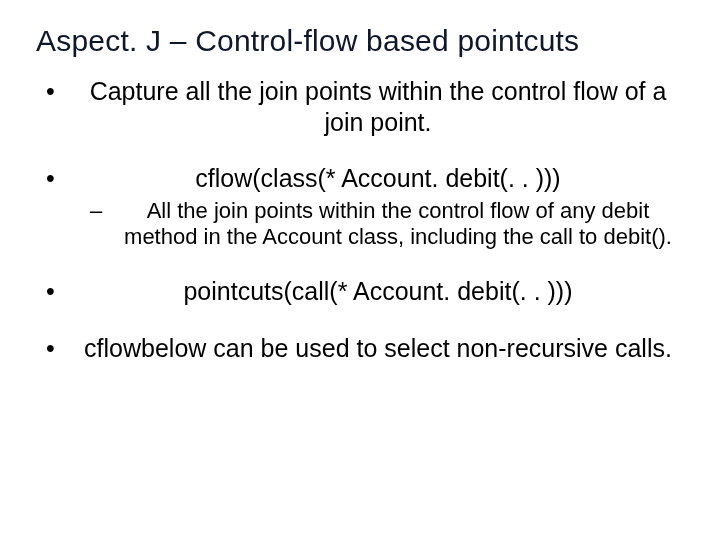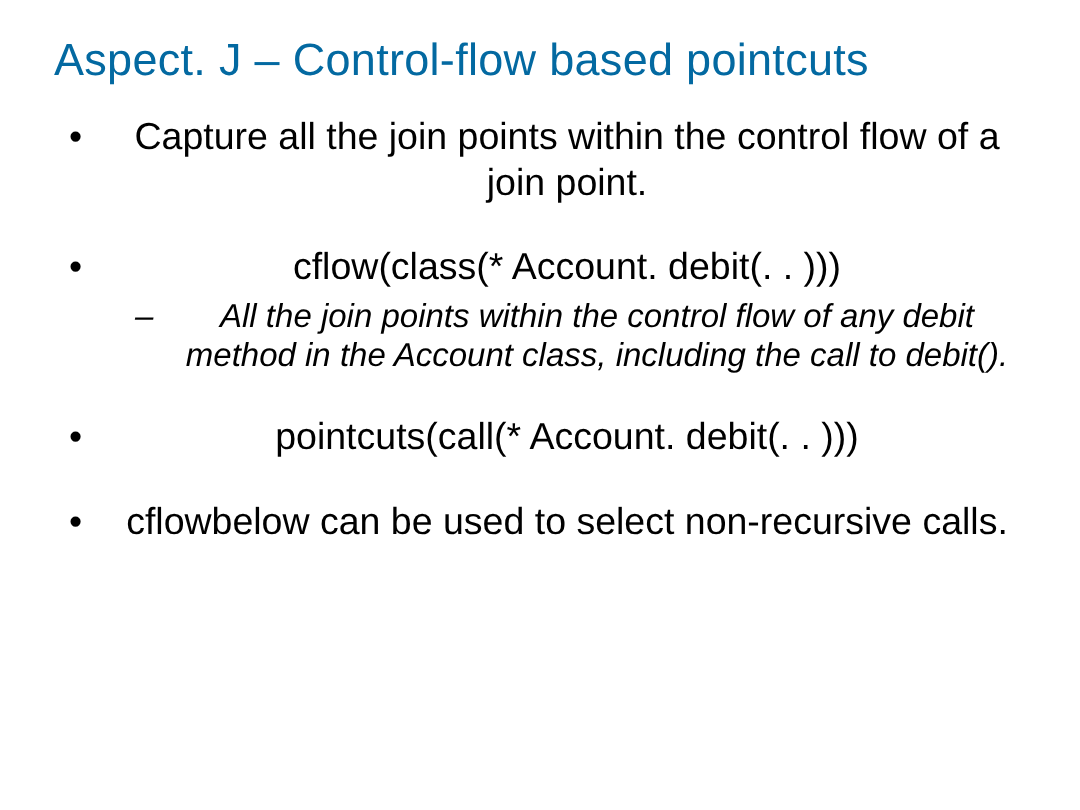--- a/index.html
+++ b/index.html
@@ -12,21 +12,21 @@
     color: #000000;
   }
   .slide {
     box-sizing: border-box;
     width: 720px;
     height: 540px;
     padding: 20px 36px 20px 36px;
   }
   .title {
     font-size: 30px;
-    color: #0369a1;
+    color: #0f172a;
     margin: 4px 0 18px 0;
     font-weight: normal;
     letter-spacing: 0.2px;
   }
   ul.level1 {
     list-style: none;
     padding: 0;
     margin: 0 0 0 10px;
     font-size: 25px;
     line-height: 1.22;
@@ -44,21 +44,20 @@
     top: 0;
     font-size: 25px;
     line-height: 1.22;
   }
   ul.level2 {
     list-style: none;
     padding: 0;
     margin: 4px 0 0 18px;
     font-size: 22px;
     line-height: 1.2;
-    font-style: italic;
   }
   ul.level2 > li {
     position: relative;
     padding-left: 22px;
     margin-bottom: 6px;
   }
   ul.level2 > li::before {
     content: "–";
     position: absolute;
     left: 0;

